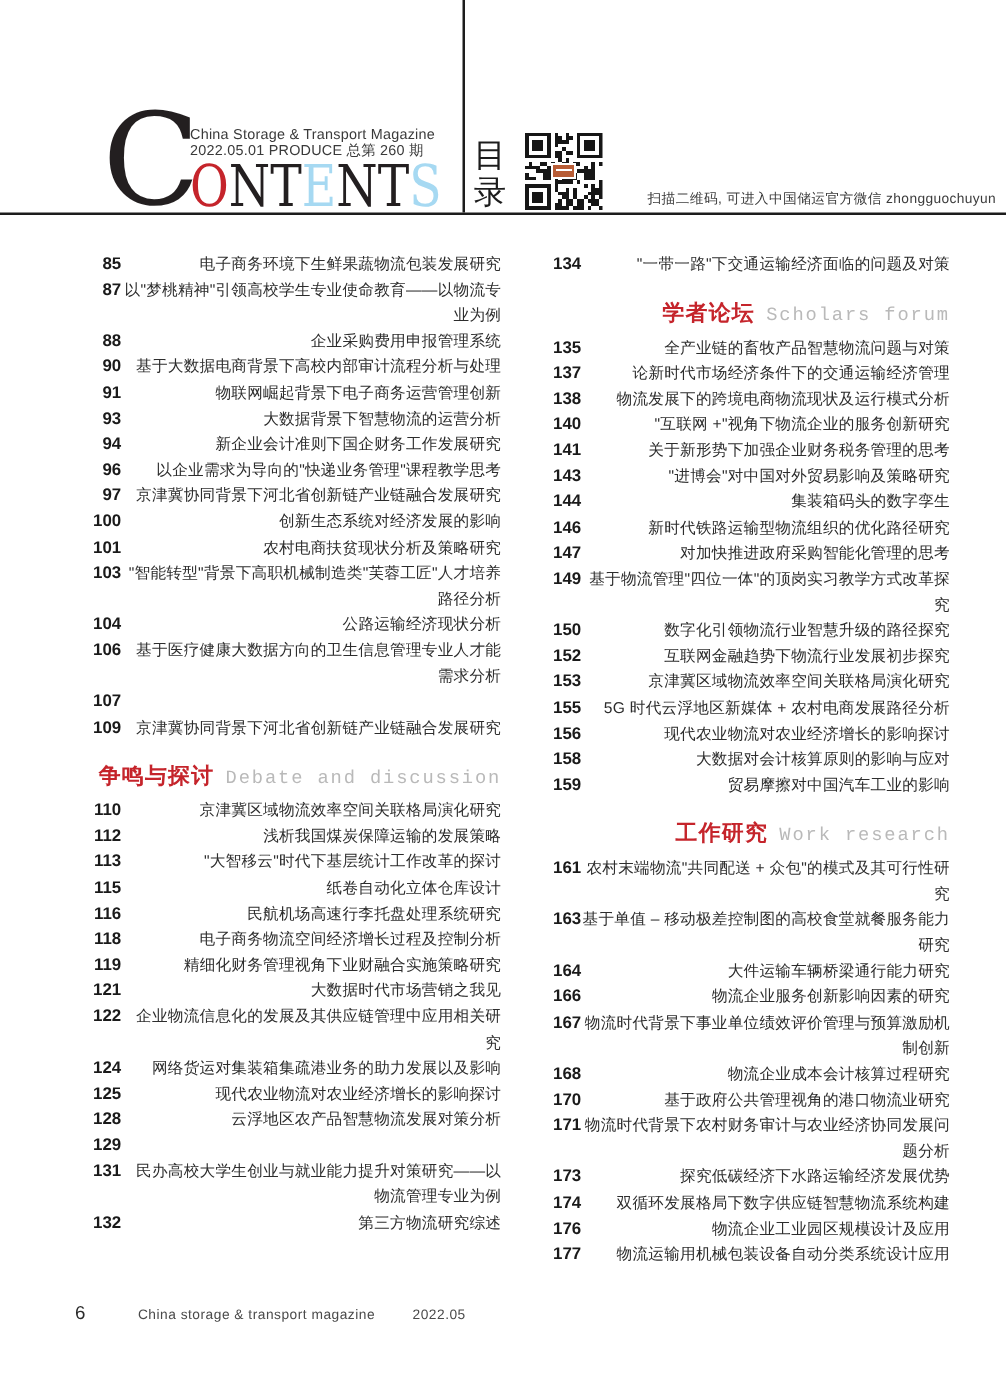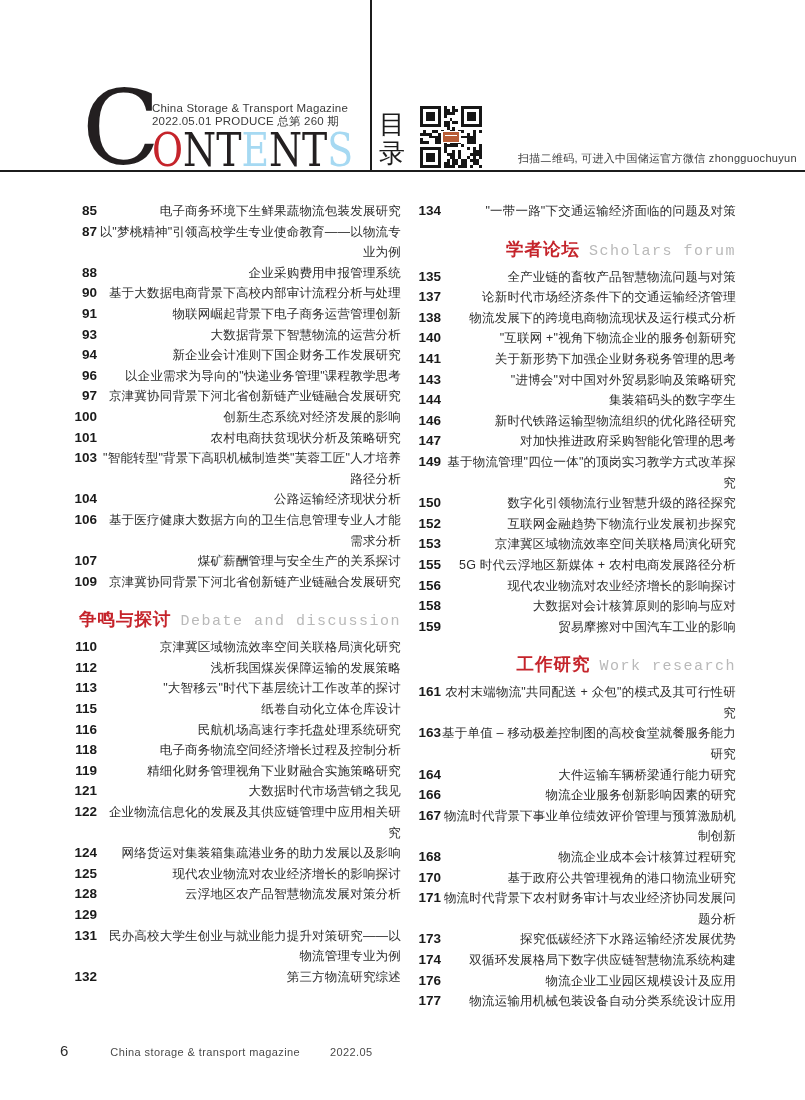--- a/index.html
+++ b/index.html
@@ -34,31 +34,31 @@
   .mulu span{display:block;}
   .qr{position:absolute;left:420px;top:106px;width:62px;height:62px;}
   .qr-caption{
     position:absolute;left:490px;top:151px;width:310px;
     font-size:11px;color:#3c3c3c;letter-spacing:0.3px;white-space:nowrap;margin-left:28px;
   }
 
   
   .col{position:absolute;top:201px;text-align:right;}
   .col-left{left:58px;width:343px;}
-  .col-right{left:402px;width:334px;}
+  .col-right{left:426px;width:334px;}
 
   .entry{display:flex;align-items:flex-start;line-height:20.6px;cursor:default;}
   .entry .num{
     flex:0 0 39px;font-weight:bold;font-size:13.5px;color:#1a1a1a;
     font-family:"Liberation Sans","DejaVu Sans",sans-serif;
   }
   .entry .title{flex:1;font-size:12.5px;color:#2d2d2d;letter-spacing:0.2px;}
 
   .section{margin-top:15px;margin-bottom:2px;line-height:26px;white-space:nowrap;}
-  .sec-zh{font-size:17.5px;font-weight:bold;color:var(--accent-red,#c5242b);letter-spacing:1px;font-family:Liberation Mono, monospace;}
+  .sec-zh{font-size:17.5px;font-weight:bold;color:var(--accent-red,#c5242b);letter-spacing:1px;}
   .sec-en{
     font-size:15px;color:#b9b9b9;margin-left:9px;letter-spacing:1.5px;
     font-family:Liberation Mono, monospace;
   }
 
   
   .footer{position:absolute;left:60px;top:1042px;display:flex;align-items:baseline;}
   .f-num{font-size:15px;color:#2b2b2b;margin-right:42px;}
   .f-mag{font-size:11px;color:#4a4a4a;letter-spacing:0.4px;margin-right:30px;}
   .f-issue{font-size:11px;color:#4a4a4a;letter-spacing:0.4px;}
@@ -370,21 +370,20 @@
         <div class="entry">
           <span class="num">104</span>
           <span class="title">公路运输经济现状分析</span>
         </div>
         <div class="entry">
           <span class="num">106</span>
           <span class="title">基于医疗健康大数据方向的卫生信息管理专业人才能需求分析</span>
         </div>
         <div class="entry">
           <span class="num">107</span>
-          <span class="title">煤矿薪酬管理与安全生产的关系探讨</span>
         </div>
         <div class="entry">
           <span class="num">109</span>
           <span class="title">京津冀协同背景下河北省创新链产业链融合发展研究</span>
         </div>
         <div class="section"><span class="sec-zh">争鸣与探讨</span><span class="sec-en">Debate and discussion</span></div>
         <div class="entry">
           <span class="num">110</span>
           <span class="title">京津冀区域物流效率空间关联格局演化研究</span>
         </div>

